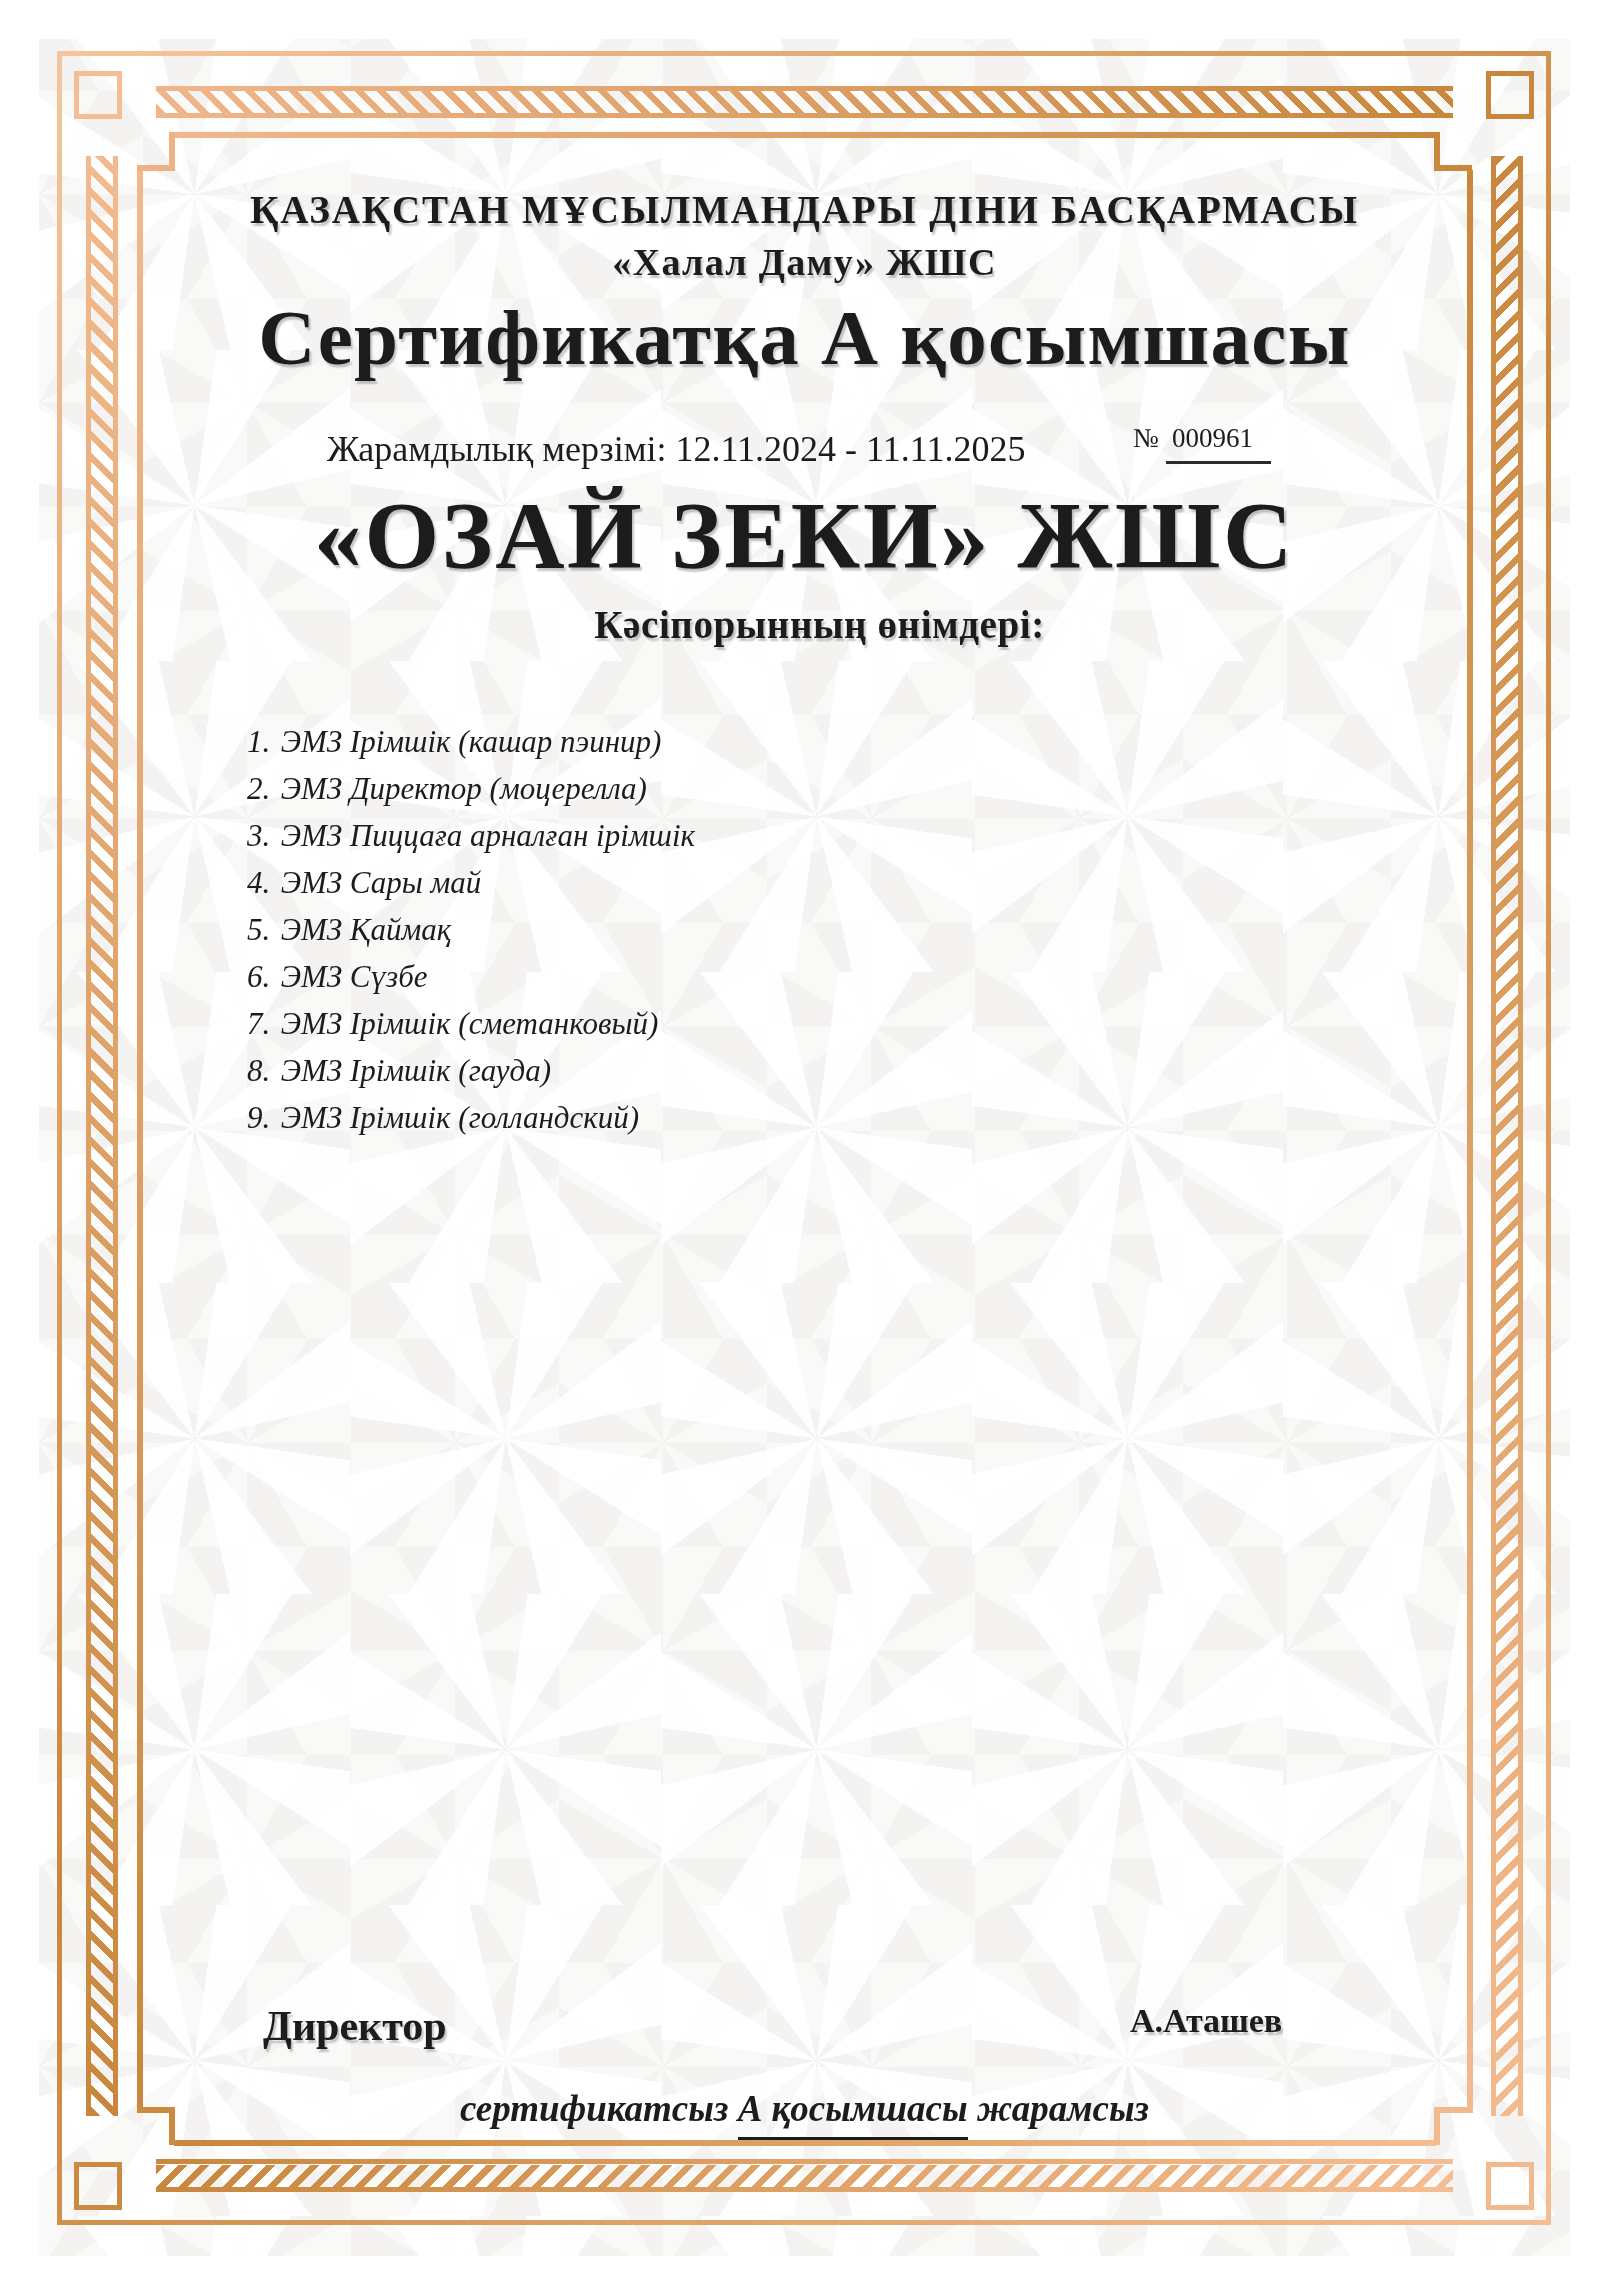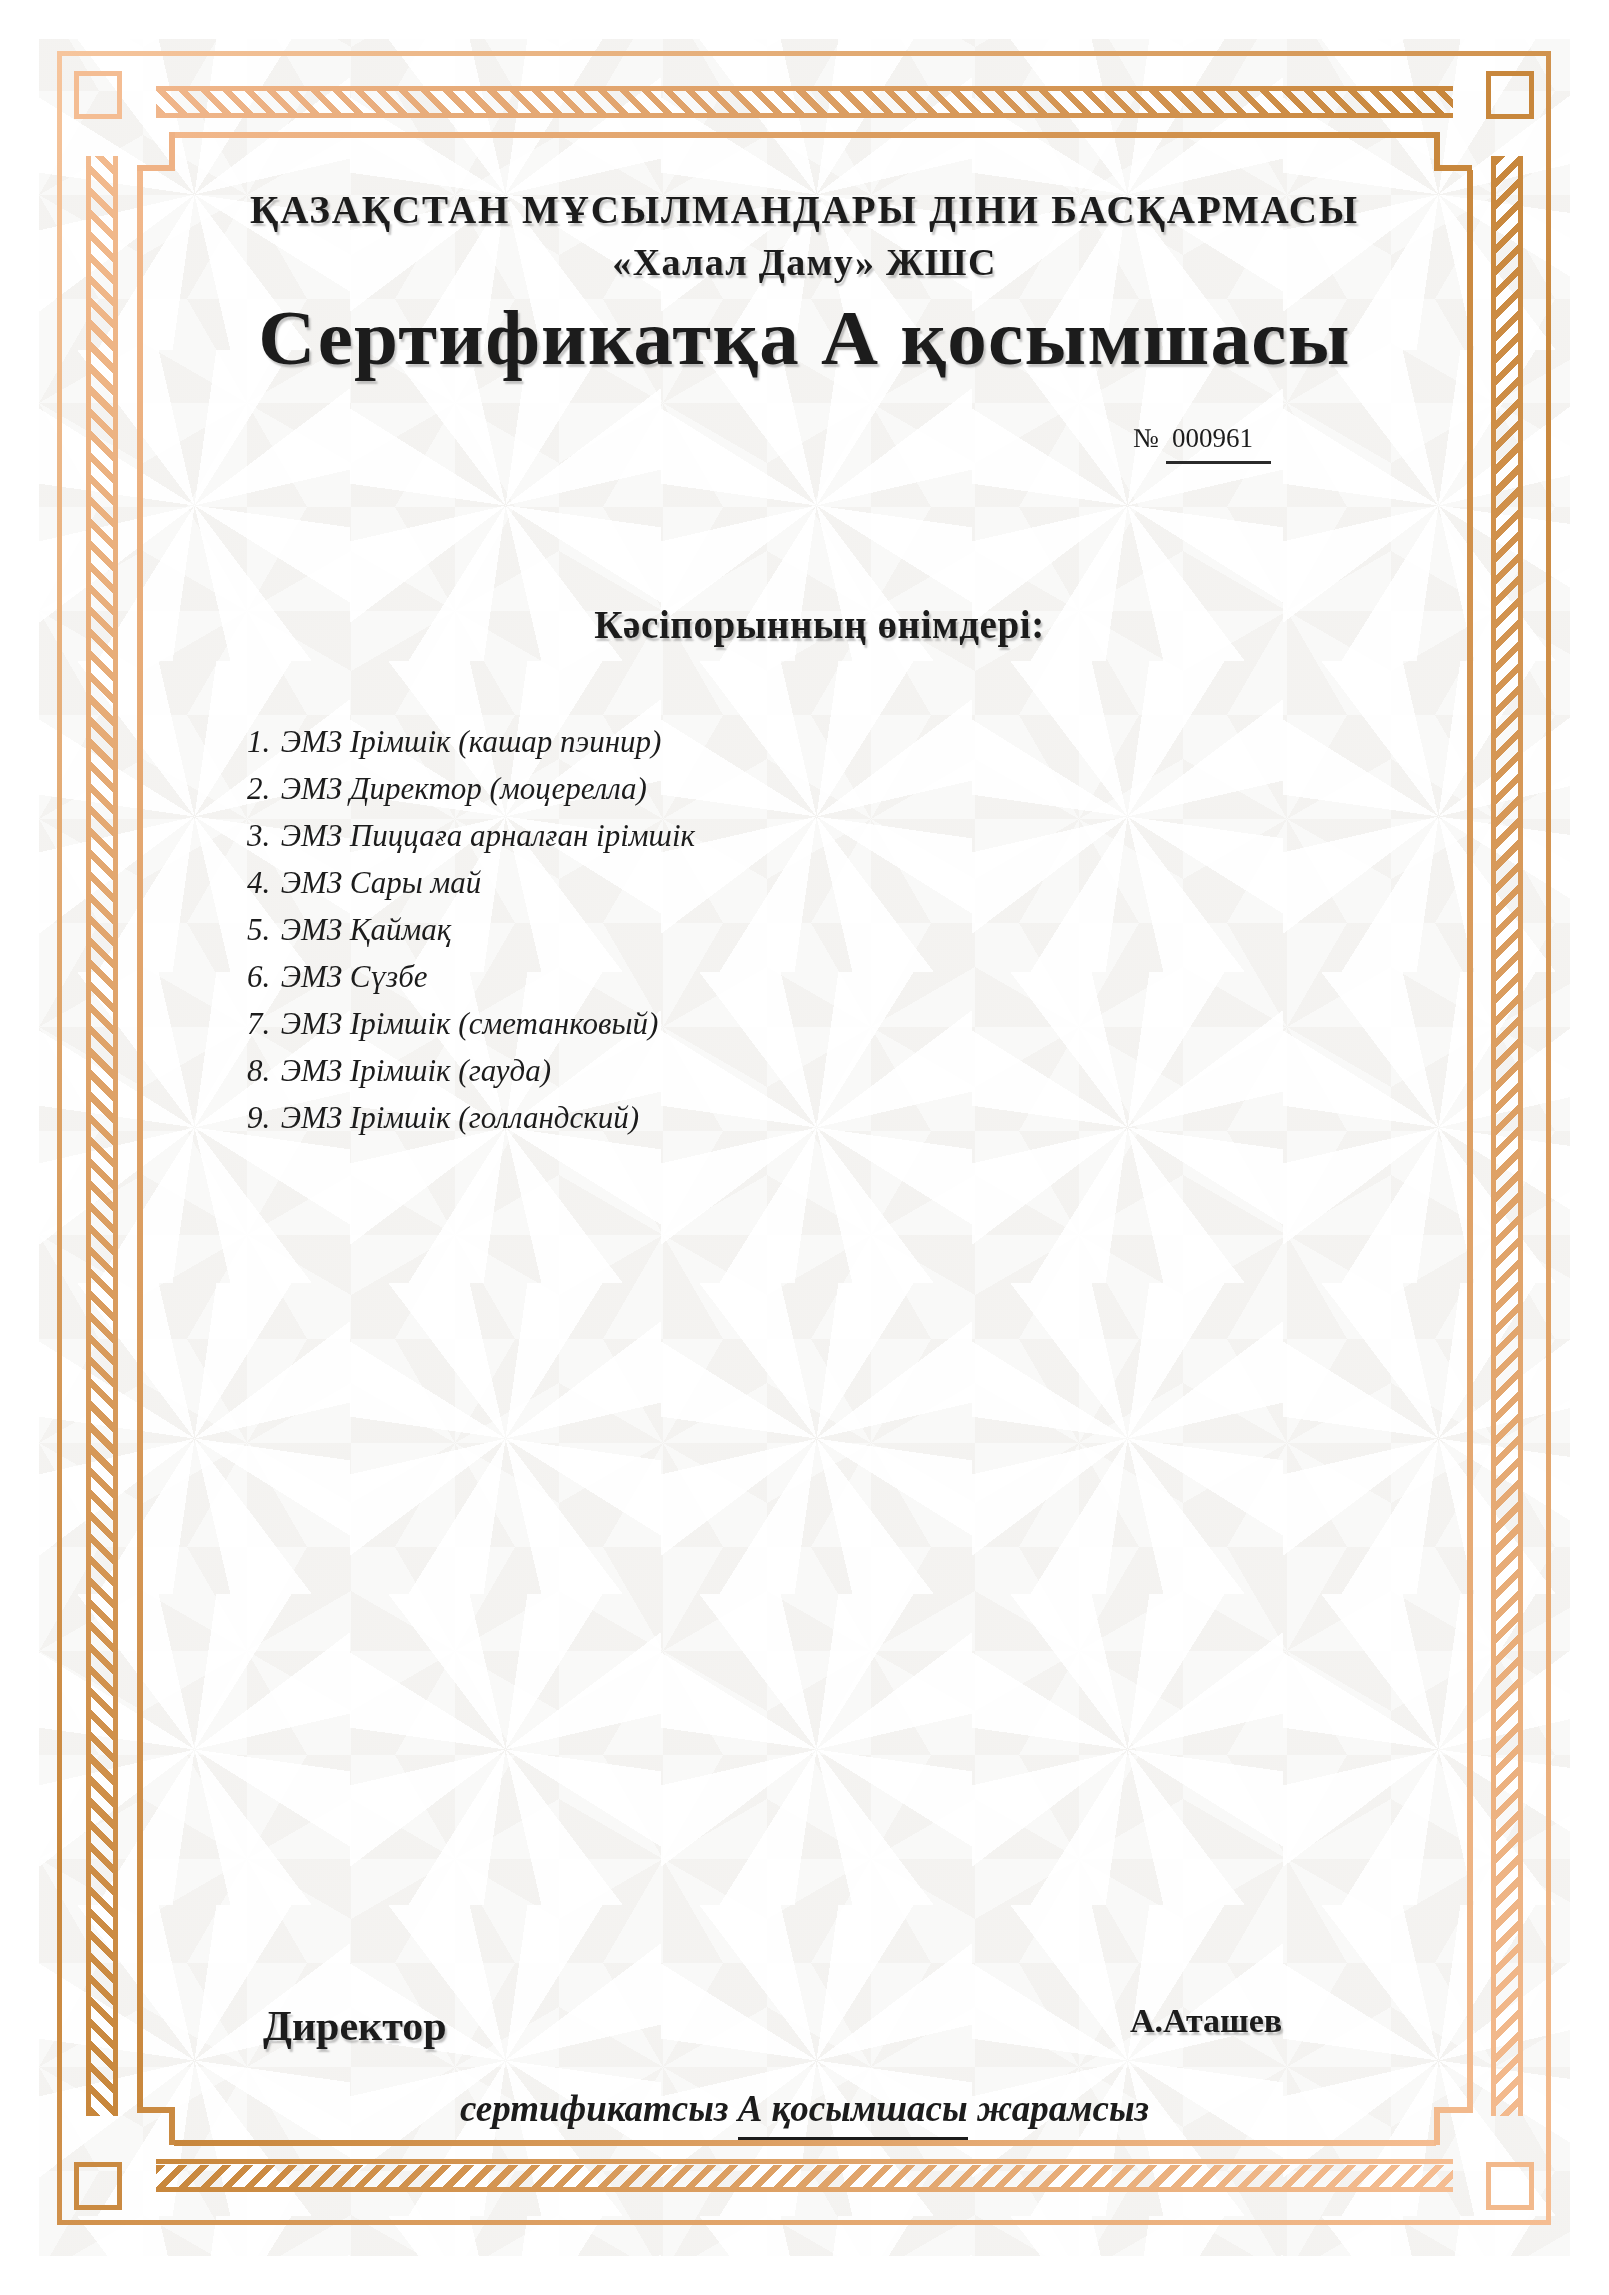--- a/index.html
+++ b/index.html
@@ -142,26 +142,31 @@
   </div>
 
   <div class="content">
 
     <div class="abs ctr org shadowed">ҚАЗАҚСТАН МҰСЫЛМАНДАРЫ ДІНИ БАСҚАРМАСЫ</div>
 
     <div class="abs ctr issuer shadowed">«Халал Даму» ЖШС</div>
 
     <div class="abs ctr cert-title shadowed">Сертификатқа А қосымшасы</div>
 
+    <div class="abs validity">
+      <span>Жарамдылық мерзімі:</span>
+      <span>12.11.2024 - 11.11.2025</span>
+    </div>
 
     <div class="abs cert-number">
       <span>№</span>
       <span class="num-u">000961</span>
     </div>
 
+    <div class="abs ctr company shadowed">«ОЗАЙ ЗЕКИ» ЖШС</div>
 
     <div class="abs ctr products-heading shadowed">Кәсіпорынның өнімдері:</div>
 
     <ol class="abs products">
       <li><span class="pnum">1.</span><span class="pname">ЭМЗ Ірімшік (кашар пэинир)</span></li>
       <li><span class="pnum">2.</span><span class="pname">ЭМЗ Директор (моцерелла)</span></li>
       <li><span class="pnum">3.</span><span class="pname">ЭМЗ Пиццаға арналған ірімшік</span></li>
       <li><span class="pnum">4.</span><span class="pname">ЭМЗ Сары май</span></li>
       <li><span class="pnum">5.</span><span class="pname">ЭМЗ Қаймақ</span></li>
       <li><span class="pnum">6.</span><span class="pname">ЭМЗ Сүзбе</span></li>

